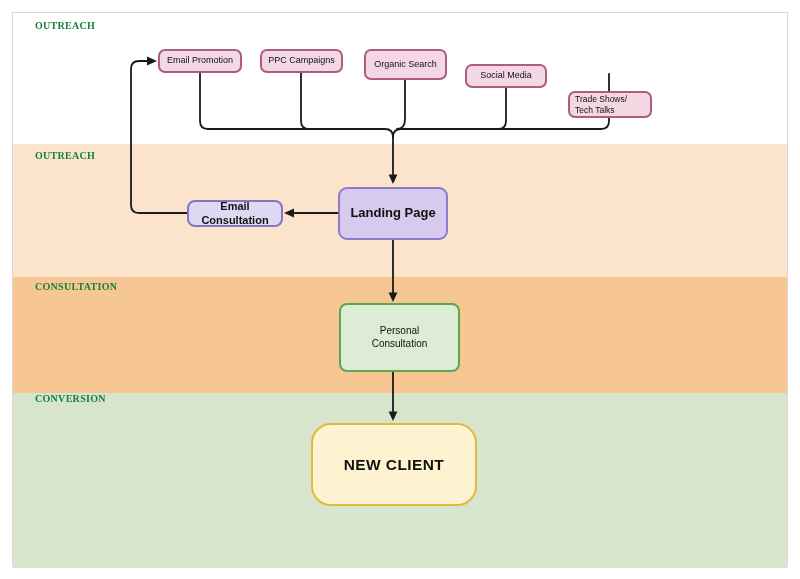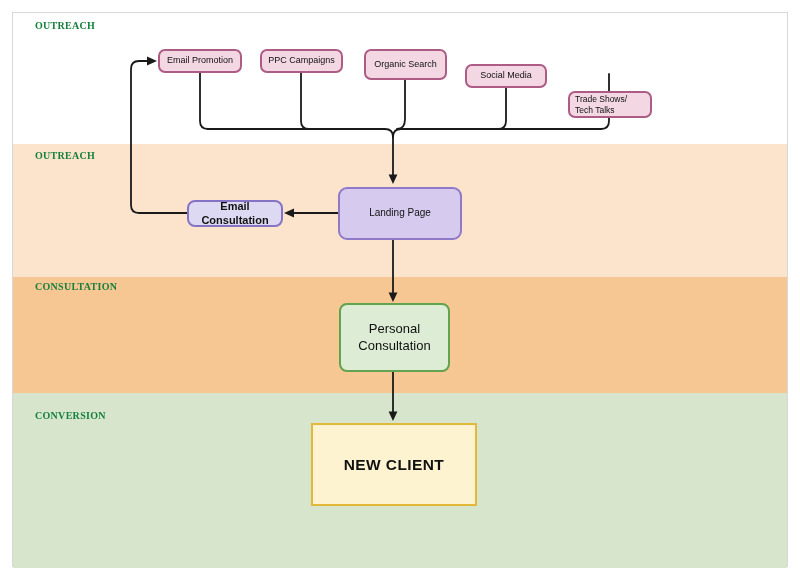--- a/index.html
+++ b/index.html
@@ -22,44 +22,44 @@
         text-align:center;color:#111;line-height:1.25;}
   .src{border-radius:7px;font-size:9px;}
   .n-email-promotion{left:158px;top:49px;width:84px;height:24px;justify-content:center;}
   .n-ppc{left:260px;top:49px;width:83px;height:24px;}
   .n-organic{left:364px;top:49px;width:83px;height:31px;}
   .n-social{left:465px;top:64px;width:82px;height:24px;}
   .n-trade{left:568px;top:47px;width:84px;height:27px;font-size:8.5px;
            align-items:stretch;justify-content:center;padding:2px 5px;margin-top:44px;}
   .n-trade .l1{text-align:left;}
   .n-trade .l2{text-align:left;}
-  .n-landing{left:338px;top:187px;width:124px;height:53px;border-radius:9px;
-             font-weight:400;font-size:10px;}
+  .n-landing{left:338px;top:187px;width:110px;height:53px;border-radius:9px;
+             font-weight:700;font-size:13px;}
   .n-subscription{left:187px;top:200px;width:96px;height:27px;border-radius:8px;
                   font-weight:700;font-size:11px;}
-  .n-consult{left:339px;top:303px;width:111px;height:69px;border-radius:8px;
-             font-size:13px;}
-  .n-newclient{left:311px;top:423px;width:166px;height:83px;border-radius:0;
+  .n-consult{left:339px;top:303px;width:121px;height:69px;border-radius:8px;
+             font-size:10px;}
+  .n-newclient{left:311px;top:423px;width:166px;height:83px;border-radius:20px;
                font-weight:700;font-size:15.5px;letter-spacing:.4px;}
 </style>
 </head>
 <body>
 
 <div id="stage">
 
   <div id="canvas">
     <div class="band" id="band-interest" style="background:#fce4cc"></div>
     <div class="band" id="band-consultation" style="background:#f6c693"></div>
     <div class="band" id="band-conversion" style="background:#d7e5cd"></div>
   </div>
 
   <div class="band-label" style="top:20px">OUTREACH</div>
   <div class="band-label" style="top:150px">OUTREACH</div>
   <div class="band-label" style="top:281px">CONSULTATION</div>
-  <div class="band-label" style="top:410px">CONVERSION</div>
+  <div class="band-label" style="top:393px">CONVERSION</div>
 
   <svg id="wires" viewBox="0 0 800 579" xmlns="http://www.w3.org/2000/svg">
     <g stroke="#1a1a1a" stroke-width="1.8" fill="none" stroke-linecap="round">
 
       <path d="M200,73 V121 Q200,129 208,129"></path>
       <path d="M301,73 V121 Q301,129 309,129"></path>
       <path d="M405,73 V119 Q405,129 397,129"></path>
       <path d="M506,73 V121 Q506,129 498,129"></path>
       <path d="M609,74 V121 Q609,129 601,129"></path>
 

